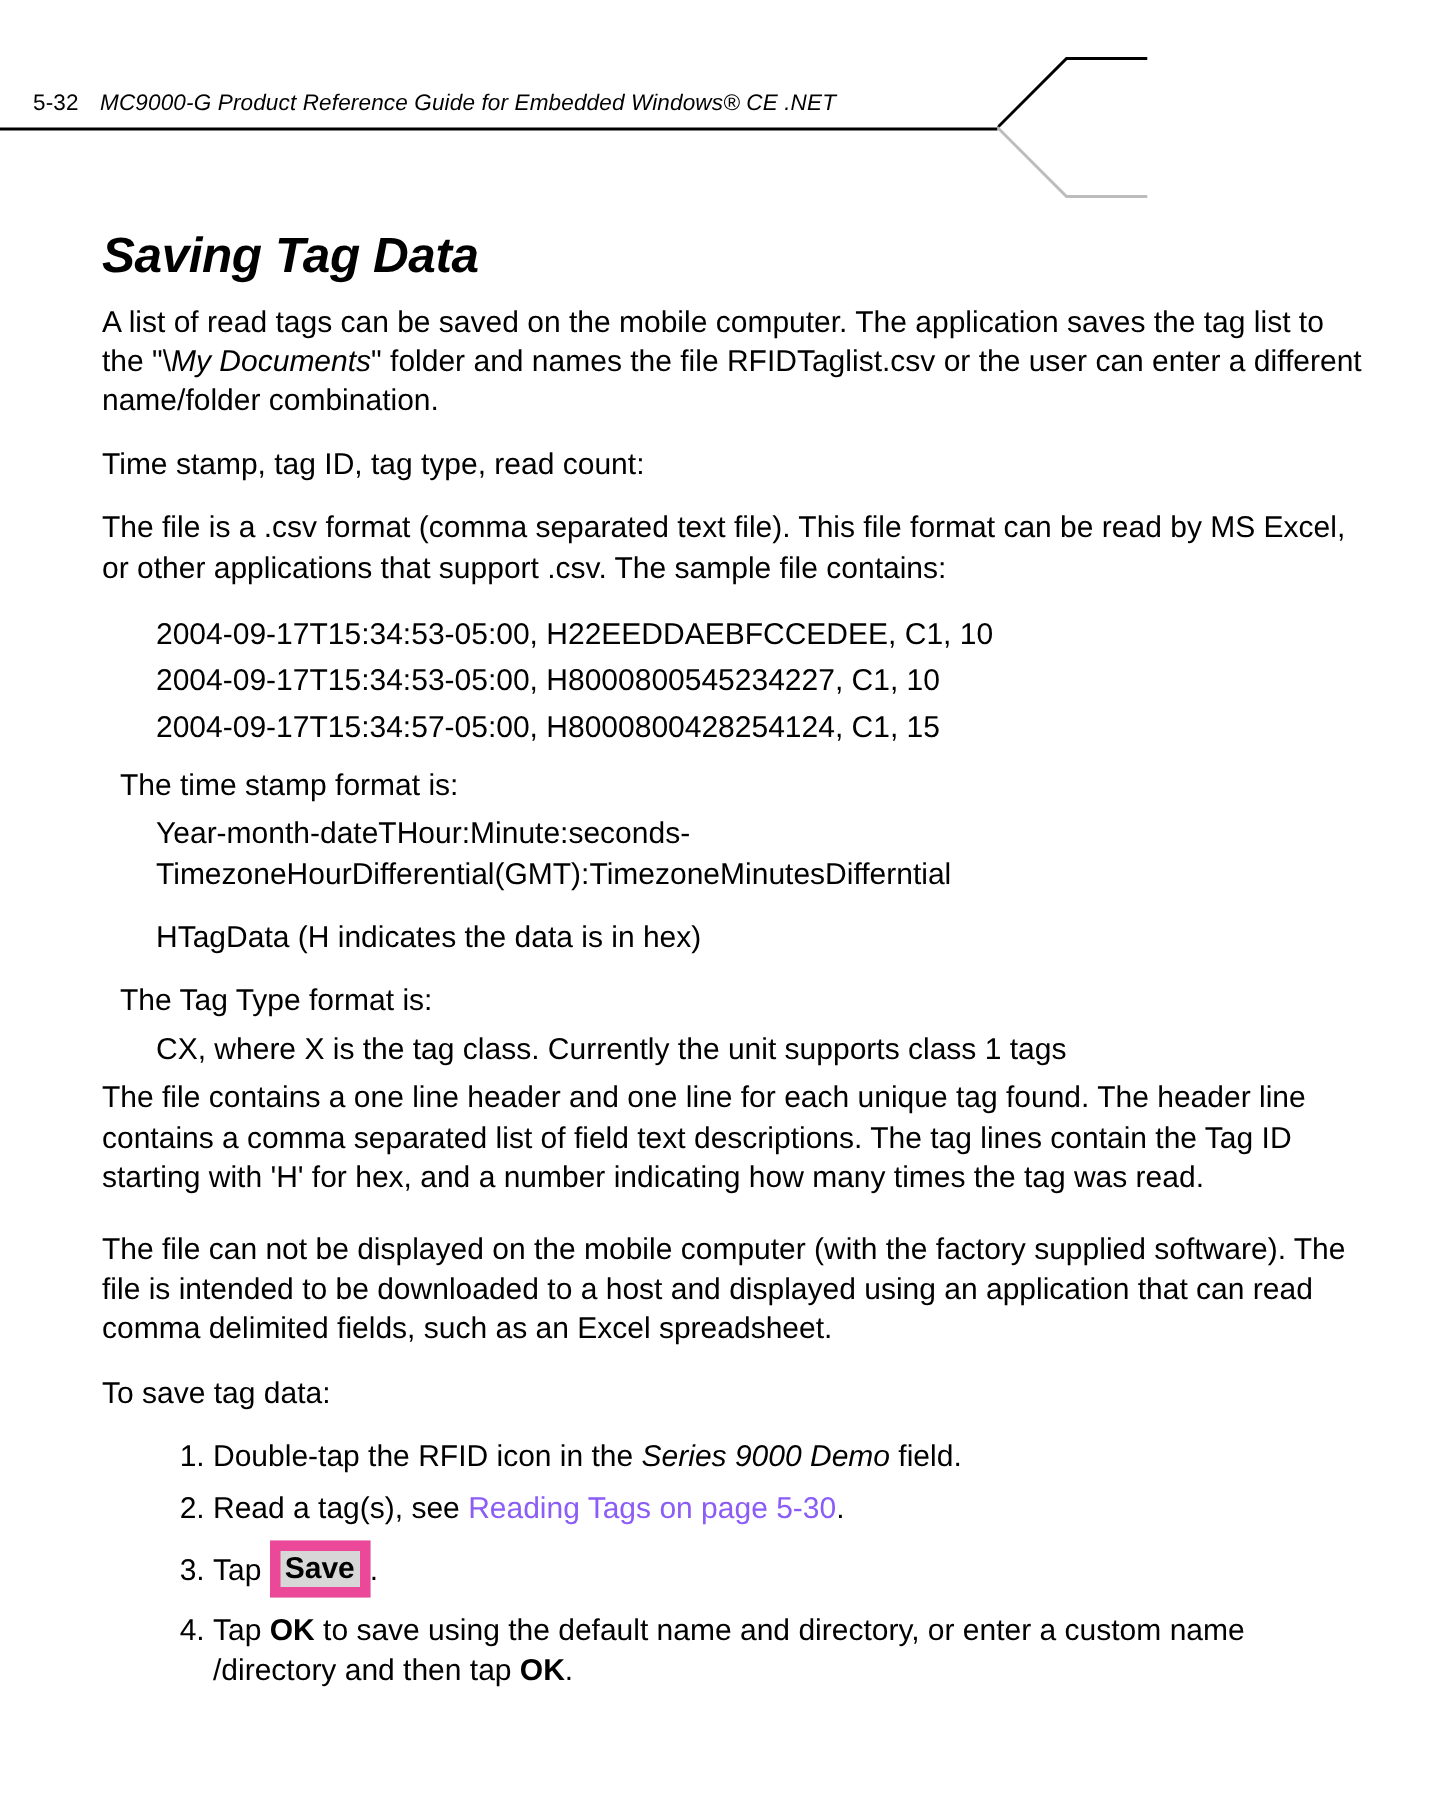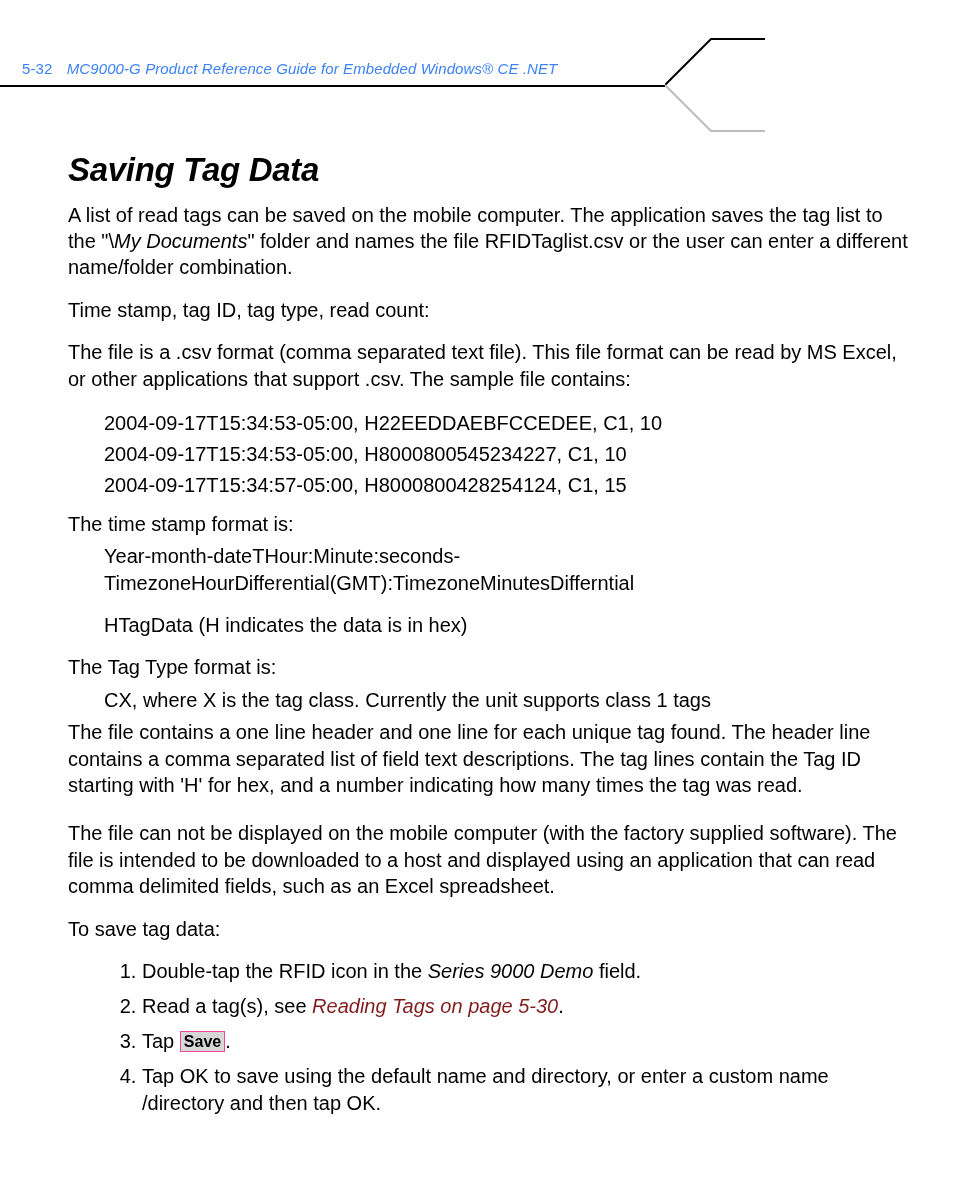--- a/index.html
+++ b/index.html
@@ -10,45 +10,45 @@
   .page{
     width:954px;height:1202px;position:relative;box-sizing:border-box;
     padding:58px 44px 40px 68px;
   }
   
   .hdr-line{position:absolute;left:0;top:85px;width:665px;height:2px;background:#000;}
   .hdr-diag{position:absolute;left:665px;top:38px;width:100px;height:94px;overflow:visible;}
   .hdr-diag svg{display:block;}
   .hdr-text{
     position:absolute;left:22px;top:60px;font-size:15px;font-style:italic;
-    color:#3b82f6;letter-spacing:.1px;
+    color:#000000;letter-spacing:.1px;
   }
   .hdr-pagenum{font-style:normal;font-size:15px;display:inline-block;margin-right:10px;}
   
   .body{position:absolute;left:68px;top:148px;width:844px;font-size:20px;line-height:1.32;color:#000;}
   h2.section{
     font-family:"Arial Narrow","Helvetica Condensed",Arial,sans-serif;
     font-stretch:condensed;font-weight:700;font-style:italic;
     font-size:33px;margin:0 0 10px 0;letter-spacing:-.3px;
   }
   .p{margin:0 0 16px 0;font-weight:300;}
-  .p-tight{margin:0 0 6px 0;font-weight:300;}
+  .p-tight{margin:0 0 6px 12px;font-weight:300;}
   .indent{margin-left:36px;}
   .sample{margin:0 0 10px 36px;line-height:1.55;}
   em.i{font-style:italic;}
-  a.xref{color:#7f1d1d;font-style:italic;text-decoration:none;}
+  a.xref{color:#8b5cf6;text-decoration:none;}
   ol.steps{margin:4px 0 0 0;padding:0 0 0 74px;font-weight:300;}
   ol.steps li{padding-left:0px;margin-bottom:8px;line-height:1.35;}
   ol.steps li::marker{font-weight:300;}
   .save-chip{
-    display:inline-block;background:#d7d7d7;border:1px solid #ec4899;
-    font-family:Verdana,Geneva,sans-serif;font-weight:700;font-size:16px;
+    display:inline-block;background:#d7d7d7;border:7px solid #ec4899;
+    font-family:Verdana,Geneva,sans-serif;font-weight:700;font-size:20px;
     padding:0 3px;line-height:1.2;position:relative;top:-1px;
   }
-  b{font-weight:400;}
+  b{font-weight:700;}
 </style>
 </head>
 <body>
 
 <div class="page">
 
   <div class="hdr-line"></div>
   <div class="hdr-diag">
     <svg width="100" height="94">
       <polyline points="0,47 46,1 100,1" fill="none" stroke="#000" stroke-width="2"></polyline>

